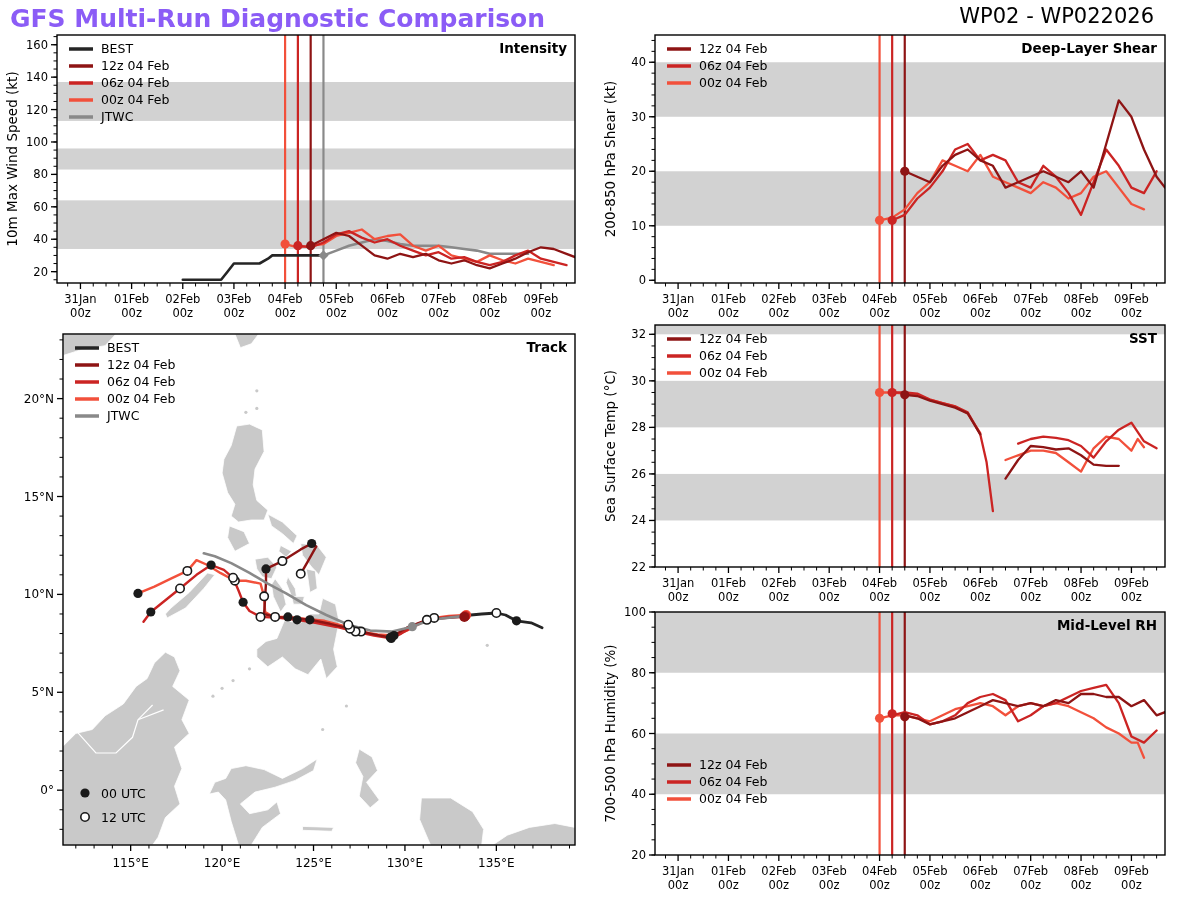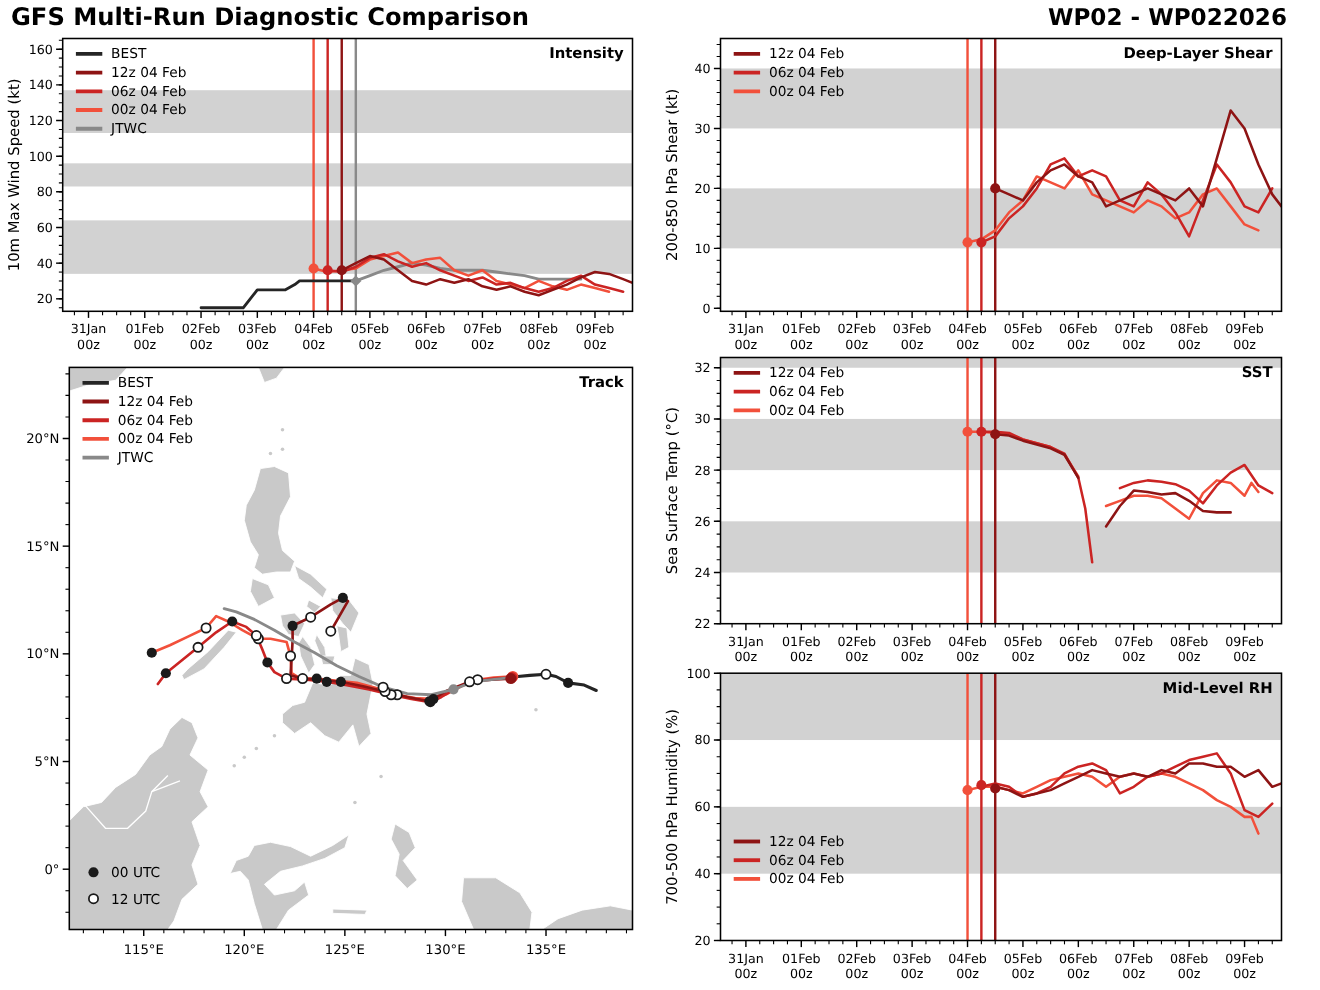--- a/index.html
+++ b/index.html
@@ -1,19 +1,19 @@
 <!DOCTYPE html>
 <html><head>
 <meta charset="utf-8">
 <style>
   html,body{margin:0;padding:0;background:#fff;}
   .page{position:relative;width:1200px;height:900px;background:#ffffff;overflow:hidden;
         font-family:"DejaVu Sans","Liberation Sans",sans-serif;}
-  .hdr-left{position:absolute;left:10px;top:4px;font-size:22px;font-weight:bold;color:#000000;}
-  .hdr-right{position:absolute;right:30px;top:4px;font-size:21px;font-weight:bold;color:#000;}
+  .hdr-left{position:absolute;left:10px;top:4px;font-size:25px;font-weight:bold;color:#8b5cf6;}
+  .hdr-right{position:absolute;right:46px;top:4px;font-size:21px;font-weight:normal;color:#000;}
   svg{position:absolute;display:block;}
   .logos{position:absolute;left:8px;top:856px;width:140px;height:42px;}
   text{fill:#000;}
 </style>
 </head>
 <body>
 
 <div class="page">
   <div class="hdr-left">GFS Multi-Run Diagnostic Comparison</div>
   <div class="hdr-right">WP02 - WP022026</div>

